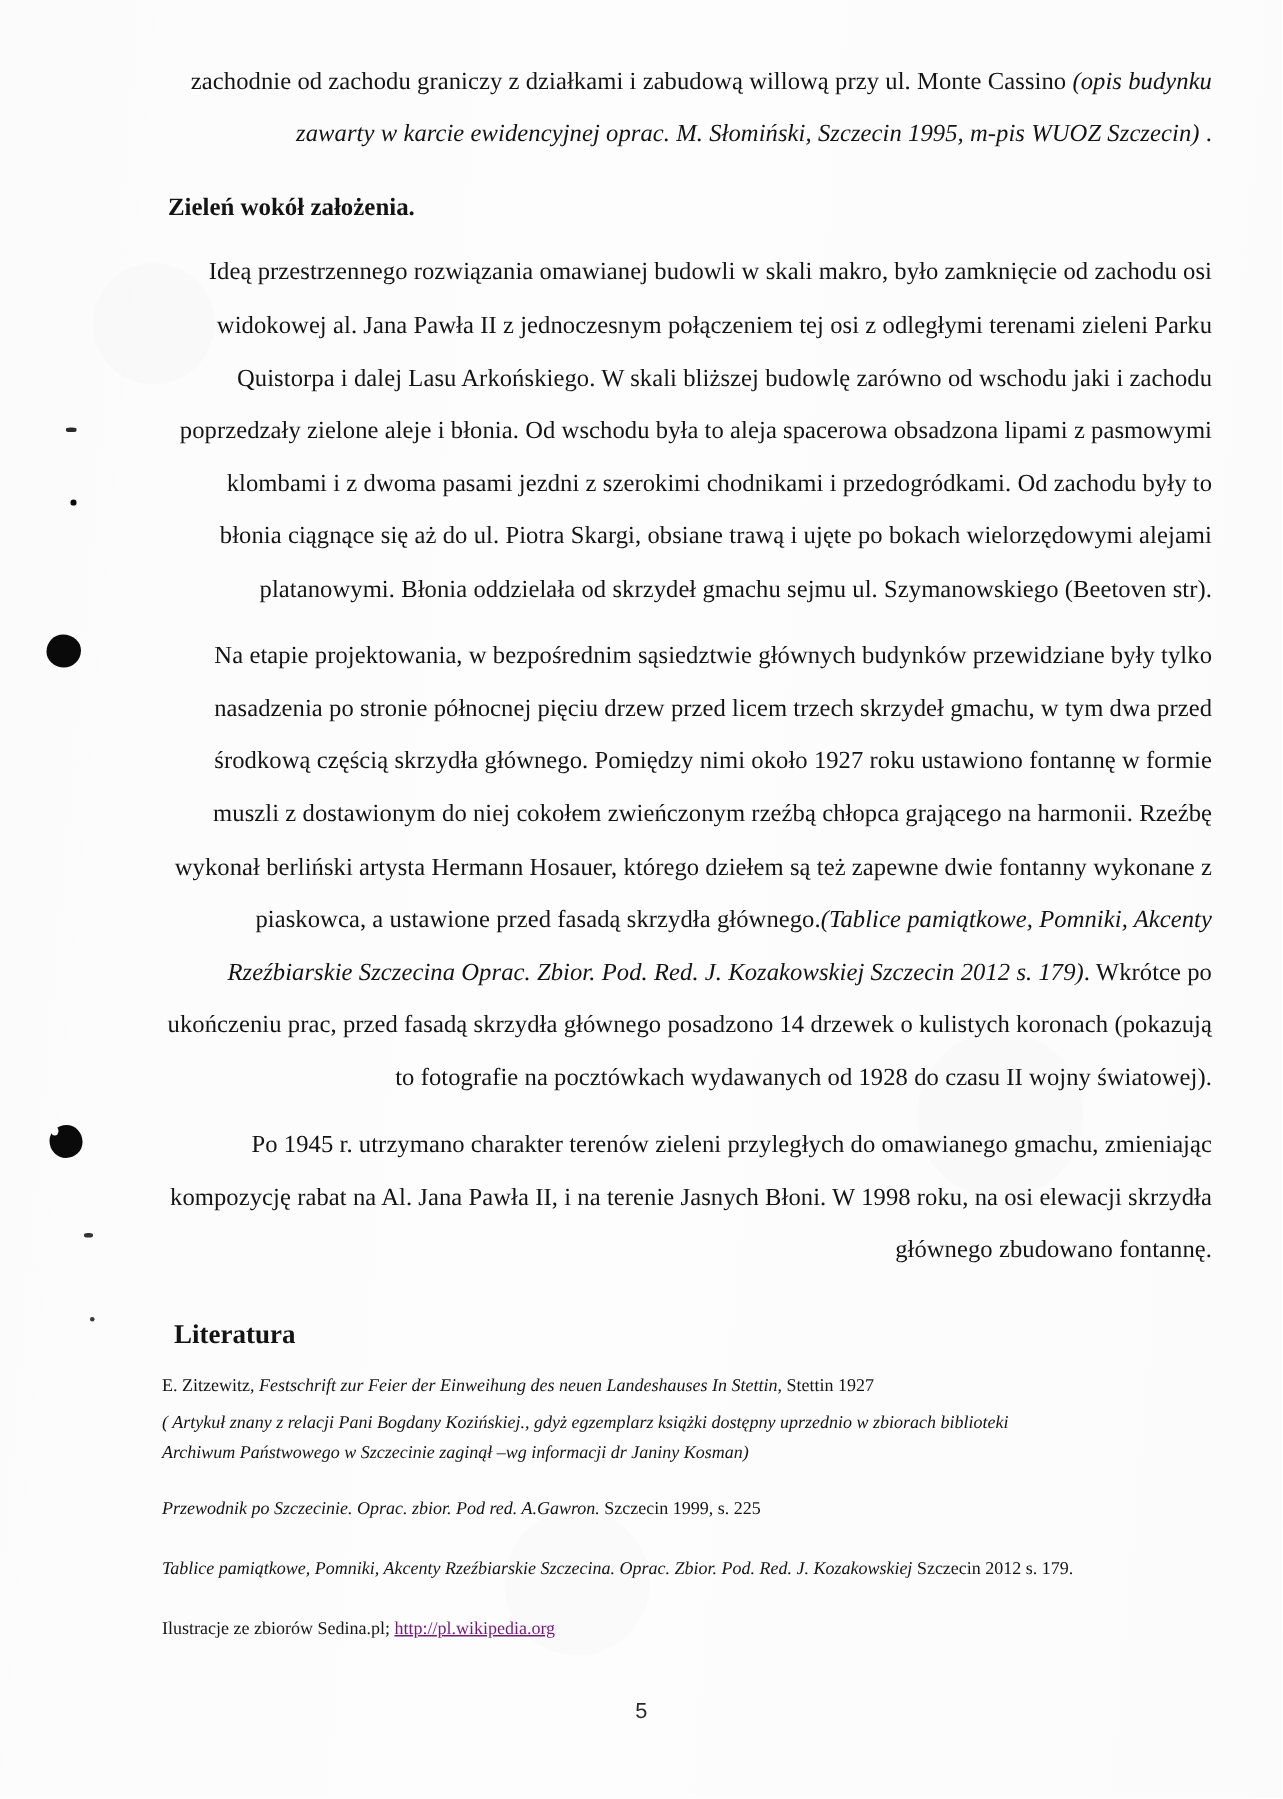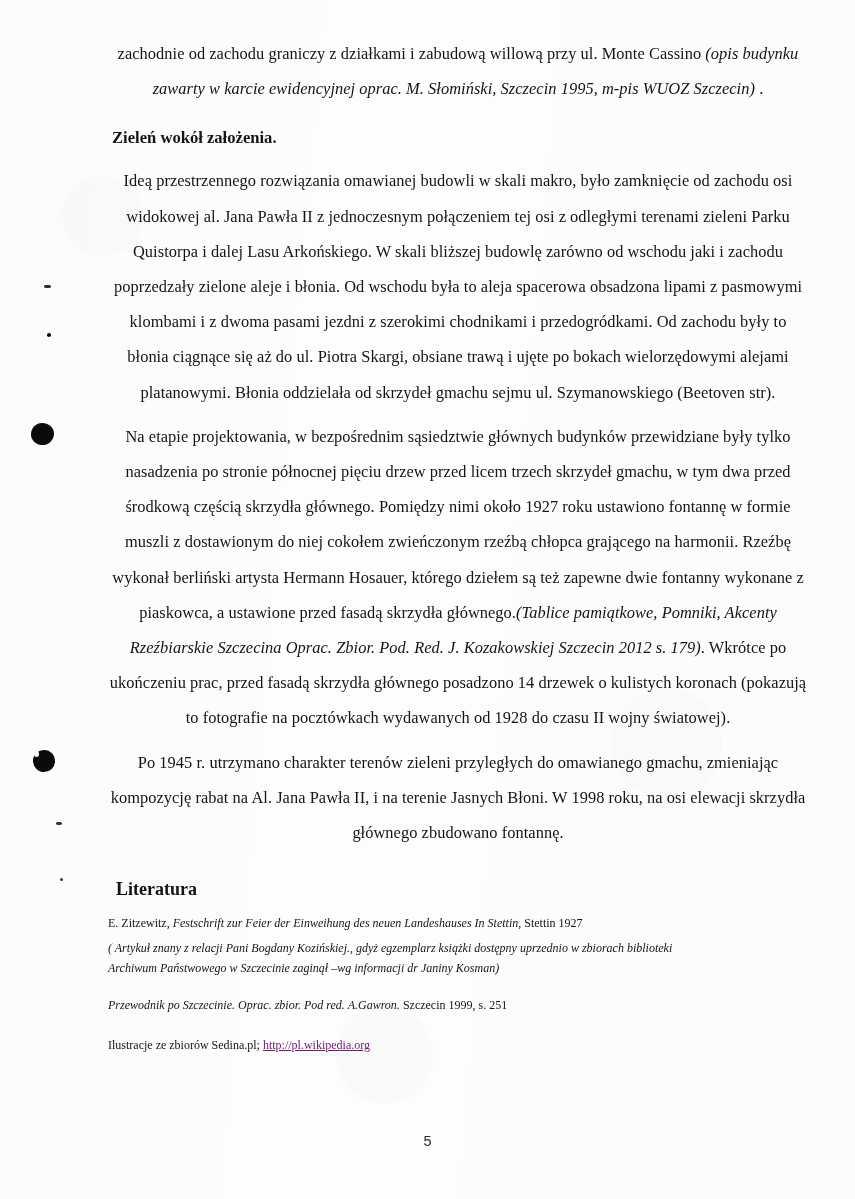--- a/index.html
+++ b/index.html
@@ -32,21 +32,21 @@
   .content {
     position: absolute;
     left: 108px;
     top: 36px;
     width: 700px;
   }
   p.body {
     margin: 0 0 9px 0;
     font-size: 16.4px;
     line-height: 35.2px;
-    text-align: center;
+    text-align: right;
     letter-spacing: 0.05px;
   }
   .heading {
     margin: 18px 0 11px 4px;
     font-size: 16.6px;
     font-weight: bold;
     line-height: 28px;
   }
   .it { font-style: italic; }
   .lit-heading {
@@ -138,22 +138,23 @@
     <p class="body">Po 1945 r. utrzymano charakter  terenów zieleni przyległych do omawianego gmachu, zmieniając kompozycję rabat na Al. Jana Pawła II, i na terenie Jasnych Błoni. W 1998 roku,  na osi elewacji skrzydła głównego zbudowano fontannę.</p>
 
     <div class="lit-heading">Literatura</div>
 
     <p class="ref"><span> E. Zitzewitz, </span><span class="it">Festschrift zur Feier der Einweihung des neuen Landeshauses In Stettin</span><span>, Stettin 1927</span></p>
 
     <p class="note">( Artykuł znany z relacji Pani Bogdany Kozińskiej., gdyż egzemplarz książki dostępny uprzednio w zbiorach biblioteki</p>
     <p class="note">Archiwum Państwowego w Szczecinie zaginął –wg informacji dr Janiny Kosman)</p>
 
 
-    <p class="ref ref-gap"><span class="it">Przewodnik po Szczecinie. Oprac. zbior. Pod red. A.Gawron.</span><span> Szczecin 1999, s. 251</span></p>
+    <p class="ref ref-gap"><span class="it">Przewodnik po Szczecinie. Oprac. zbior. Pod red. A.Gawron.</span><span> Szczecin 1999, s. 225</span></p>
 
+    <p class="ref ref-gap"><span class="it"> Tablice pamiątkowe, Pomniki, Akcenty Rzeźbiarskie Szczecina.  Oprac. Zbior. Pod. Red. J. Kozakowskiej</span><span> Szczecin 2012 s. 179.</span></p>
 
     <p class="ref ref-gap"><span>Ilustracje ze zbiorów Sedina.pl; </span><a class="link" href="#">http://pl.wikipedia.org</a></p>
 
   </div>
 
   <div class="page-number">5</div>
 
 </div>
 
 </body></html>

